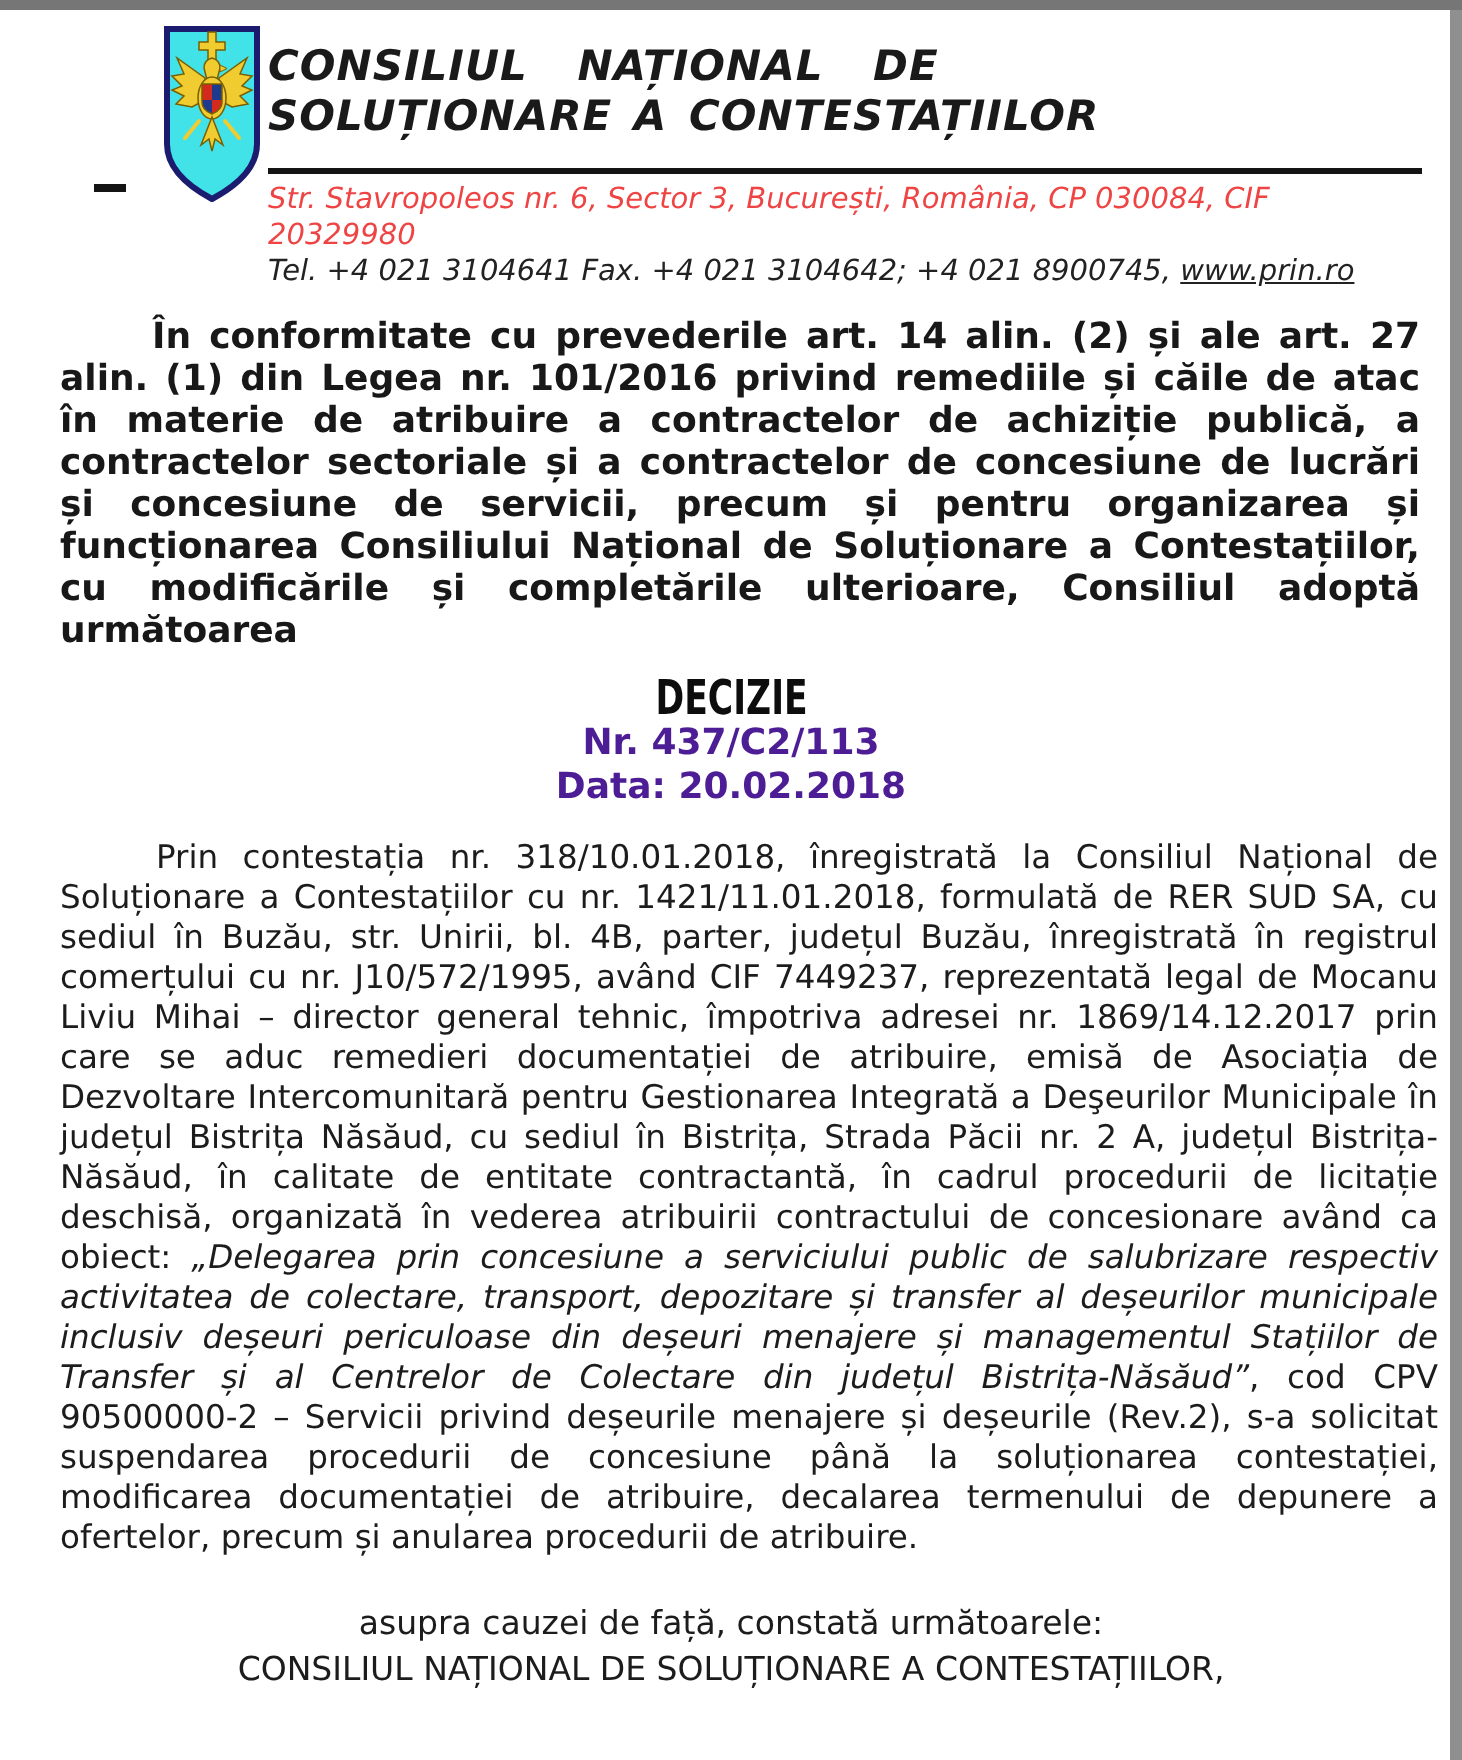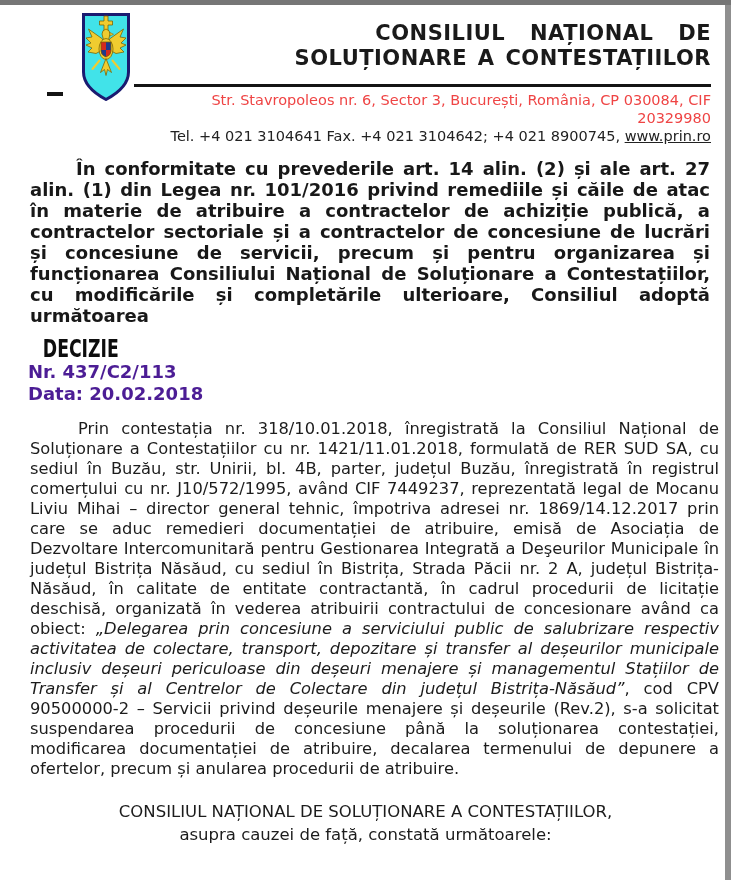--- a/index.html
+++ b/index.html
@@ -22,21 +22,21 @@
     background: #8f8f8f; z-index: 4;
   }
 
   
   .letterhead { position: relative; padding-top: 12px; }
   .emblem {
     position: absolute; left: 81px; top: 13px;
     width: 50px; height: 88px;
   }
   .emblem svg { display: block; width: 100%; height: 100%; }
-  .header-text { margin-left: 134px; width: 577px; text-align: right; }
+  .header-text { margin-left: 134px; width: 577px; text-align: left; font-style: italic; }
   .org-title { margin-top: 9px; font-weight: bold; font-size: 21px; line-height: 25px; letter-spacing: 0.5px; }
   .org-line1 { word-spacing: 17px; }
   .org-line2 { word-spacing: 3px; }
   .header-rule { height: 3px; background: #141414; margin-top: 13px; }
   .left-dash {
     position: absolute; left: 47px; top: 92px;
     width: 16px; height: 4px; background: #141414;
   }
   .address-line { margin-top: 4px; font-size: 14.5px; line-height: 18px; color: #ef4444; }
   .phone-line  { font-size: 14.5px; line-height: 18px; color: #222; }
@@ -47,21 +47,21 @@
     margin: 13px 21px 0 30px;
     font-weight: bold;
     font-size: 18px;
     line-height: 21px;
     text-align: justify;
     text-indent: 46px;
     color: #181818;
   }
 
   
-  .decision-block { margin-top: 11px; text-align: left; margin-left: 28px; }
+  .decision-block { margin-top: 11px; text-align: center; }
   .decision-title {
     display: inline-block;
     font-weight: 900;
     font-size: 24px;
     line-height: 24px;
     letter-spacing: 0px;
     transform: scaleX(0.72);
     transform-origin: center;
     color: #0d0d0d;
   }
@@ -141,16 +141,16 @@
 
   <div class="decision-block">
     <div><span class="decision-title">DECIZIE</span></div>
     <div class="decision-number">Nr. 437/C2/113</div>
     <div class="decision-date">Data: 20.02.2018</div>
   </div>
 
   <p class="body-paragraph"><span>Prin contestația nr. 318/10.01.2018, înregistrată la Consiliul Național de Soluționare a Contestațiilor cu nr. 1421/11.01.2018, formulată de RER SUD SA, cu sediul în Buzău, str. Unirii, bl. 4B, parter, județul Buzău, înregistrată în registrul comerțului cu nr. J10/572/1995, având CIF 7449237, reprezentată legal de Mocanu Liviu Mihai – director general tehnic, împotriva adresei nr. 1869/14.12.2017 prin care se aduc remedieri documentației de atribuire, emisă de Asociația de Dezvoltare Intercomunitară pentru Gestionarea Integrată a Deşeurilor Municipale în județul Bistrița Năsăud, cu sediul în Bistrița, Strada Păcii nr. 2 A, județul Bistrița-Năsăud, în calitate de entitate contractantă, în cadrul procedurii de licitație deschisă, organizată în vederea atribuirii contractului de concesionare având ca obiect: </span><span class="italic-quote">„Delegarea prin concesiune a serviciului public de salubrizare respectiv activitatea de colectare, transport, depozitare și transfer al deșeurilor municipale inclusiv deșeuri periculoase din deșeuri menajere și managementul Stațiilor de Transfer și al Centrelor de Colectare din județul Bistrița-Năsăud”</span><span>, cod CPV 90500000-2 – Servicii privind deșeurile menajere și deșeurile (Rev.2), s-a solicitat suspendarea procedurii de concesiune până la soluționarea contestației, modificarea documentației de atribuire, decalarea termenului de depunere a ofertelor, precum și anularea procedurii de atribuire.</span></p>
 
   <div class="closing">
+    <div>asupra cauzei de față, constată următoarele:</div>
     <div>CONSILIUL NAȚIONAL DE SOLUȚIONARE A CONTESTAȚIILOR,</div>
-    <div>asupra cauzei de față, constată următoarele:</div>
   </div>
 </div>
 
 </body></html>

